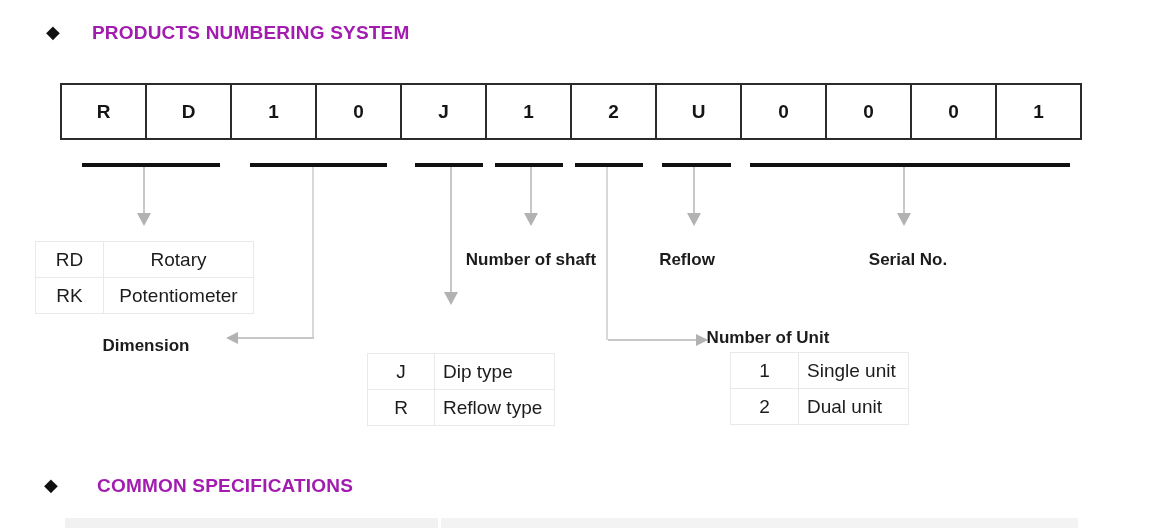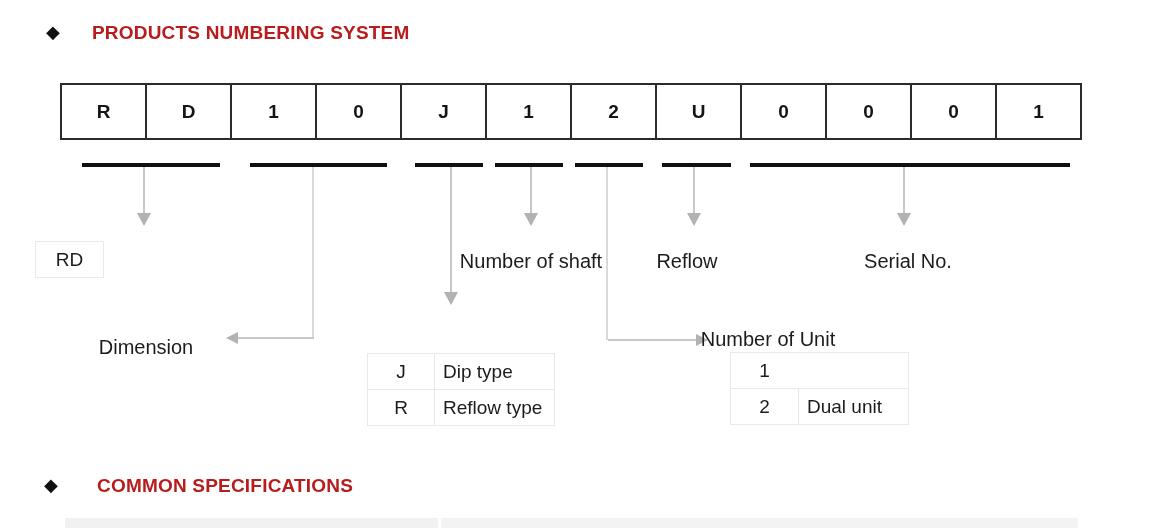--- a/index.html
+++ b/index.html
@@ -1,21 +1,21 @@
 <!DOCTYPE html>
 <html><head>
 <meta charset="utf-8">
 <style>
   html,body { margin:0; padding:0; background:#ffffff; }
   .page {
     position:relative; width:1150px; height:528px; background:#ffffff;
     font-family:"Liberation Sans", sans-serif; color:#1c1c1c; overflow:hidden;
   }
   .diamond { position:absolute; font-size:18px; color:#0f0f0f; line-height:1; }
-  .heading { position:absolute; font-weight:bold; font-size:19px; color:#b91c1c; letter-spacing:0.2px; white-space:nowrap; }
+  .heading { position:absolute; font-weight:bold; font-size:19px; color:#a21caf; letter-spacing:0.2px; white-space:nowrap; }
 
   
   .code-row {
     position:absolute; left:60px; top:83px; width:1022px; height:57px;
     display:flex; border:2px solid #2b2b2b; box-sizing:border-box; background:#fff;
   }
   .code-cell {
     flex:1; display:flex; align-items:center; justify-content:center;
     font-weight:bold; font-size:19px; color:#151515; border-left:2px solid #2b2b2b;
   }
@@ -33,21 +33,21 @@
     border-top:13px solid #b2b2b2; }
   .head-left { position:absolute; width:0; height:0;
     border-top:6px solid transparent; border-bottom:6px solid transparent;
     border-right:12px solid #b2b2b2; }
   .head-right { position:absolute; width:0; height:0;
     border-top:6px solid transparent; border-bottom:6px solid transparent;
     border-left:12px solid #b2b2b2; }
 
   
   .lbl { position:absolute; transform:translateX(-50%); white-space:nowrap;
-    font-size:20px; color:#1c1c1c; line-height:1; }
+    font-size:17px; color:#1c1c1c; line-height:1;font-weight:bold; }
 
   
   .ltable { position:absolute; border:1px solid #e9e9e9; background:#fff; box-sizing:content-box; }
   .trow { display:flex; }
   .trow + .trow { border-top:1px solid #e9e9e9; }
   .tcell { display:flex; align-items:center; justify-content:center;
     font-size:19px; color:#1c1c1c; height:35px; box-sizing:border-box; }
   .tcell + .tcell { border-left:1px solid #e9e9e9; }
   .tcell.align-left { justify-content:flex-start; padding-left:8px; }
 
@@ -110,38 +110,44 @@
 
   <div class="lbl" style="left:531px; top:251px;">Number of shaft</div>
   <div class="lbl" style="left:687px; top:251px;">Reflow</div>
   <div class="lbl" style="left:908px; top:251px;">Serial No.</div>
   <div class="lbl" style="left:146px; top:337px;">Dimension</div>
   <div class="lbl" style="left:768px; top:329px;">Number of Unit</div>
 
   <div class="ltable" style="left:35px; top:241px;">
     <div class="trow">
       <div class="tcell" style="width:67px;">RD</div>
+      <div class="tcell" style="width:150px;">Rotary</div>
+    </div>
+    <div class="trow">
+      <div class="tcell" style="width:67px;">RK</div>
+      <div class="tcell" style="width:150px;">Potentiometer</div>
     </div>
   </div>
 
 
   <div class="ltable" style="left:367px; top:353px;">
     <div class="trow">
       <div class="tcell" style="width:66px;">J</div>
       <div class="tcell align-left" style="width:120px;">Dip type</div>
     </div>
     <div class="trow">
       <div class="tcell" style="width:66px;">R</div>
       <div class="tcell align-left" style="width:120px;">Reflow type</div>
     </div>
   </div>
 
   <div class="ltable" style="left:730px; top:352px;">
     <div class="trow">
       <div class="tcell" style="width:67px;">1</div>
+      <div class="tcell align-left" style="width:110px;">Single unit</div>
     </div>
     <div class="trow">
       <div class="tcell" style="width:67px;">2</div>
       <div class="tcell align-left" style="width:110px;">Dual unit</div>
     </div>
   </div>
 
   <span class="diamond" style="left:44px; top:476px;">◆</span>
   <div class="heading" style="left:97px; top:475px;text-align:right;">COMMON SPECIFICATIONS</div>
 

